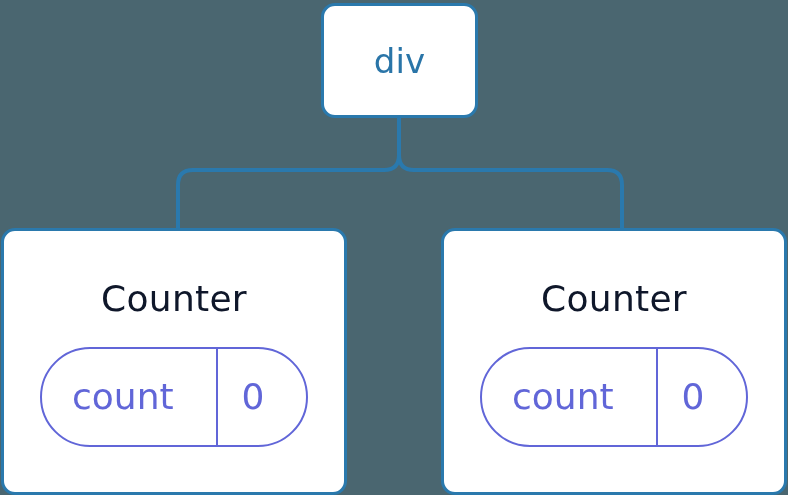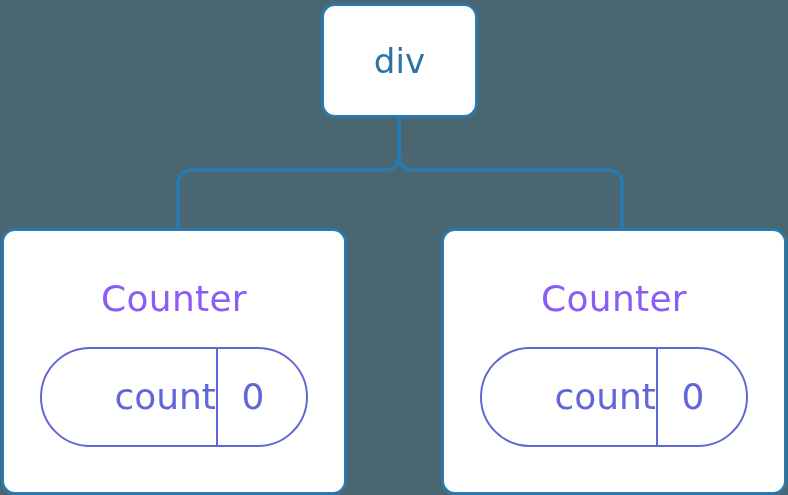--- a/index.html
+++ b/index.html
@@ -63,21 +63,21 @@
     height: 267px;
     top: 228px;
     justify-content: flex-start;
     padding-top: 50px;
   }
 
   .node-child-left  { left: 1px; }
   .node-child-right { left: 441px; }
 
   .node-label-child {
-    color: #8b5cf6;
+    color: #0f172a;
     font-size: 36px;
     line-height: 1;
     letter-spacing: 0.3px;
     margin-bottom: 0;
   }
 
   
   .state-pill {
     position: relative;
     margin-top: 30px;
@@ -88,21 +88,21 @@
     border-radius: 50px;
     display: flex;
     align-items: stretch;
     background: #ffffff;
   }
 
   .pill-key {
     flex: 0 0 176px;
     display: flex;
     align-items: center;
-    justify-content: flex-end;
+    justify-content: flex-start;
     box-sizing: border-box;
     border-right: 2px solid #6166d8;
     padding-left: 30px;
   }
 
   .pill-value {
     flex: 1 1 auto;
     display: flex;
     align-items: center;
     justify-content: center;

